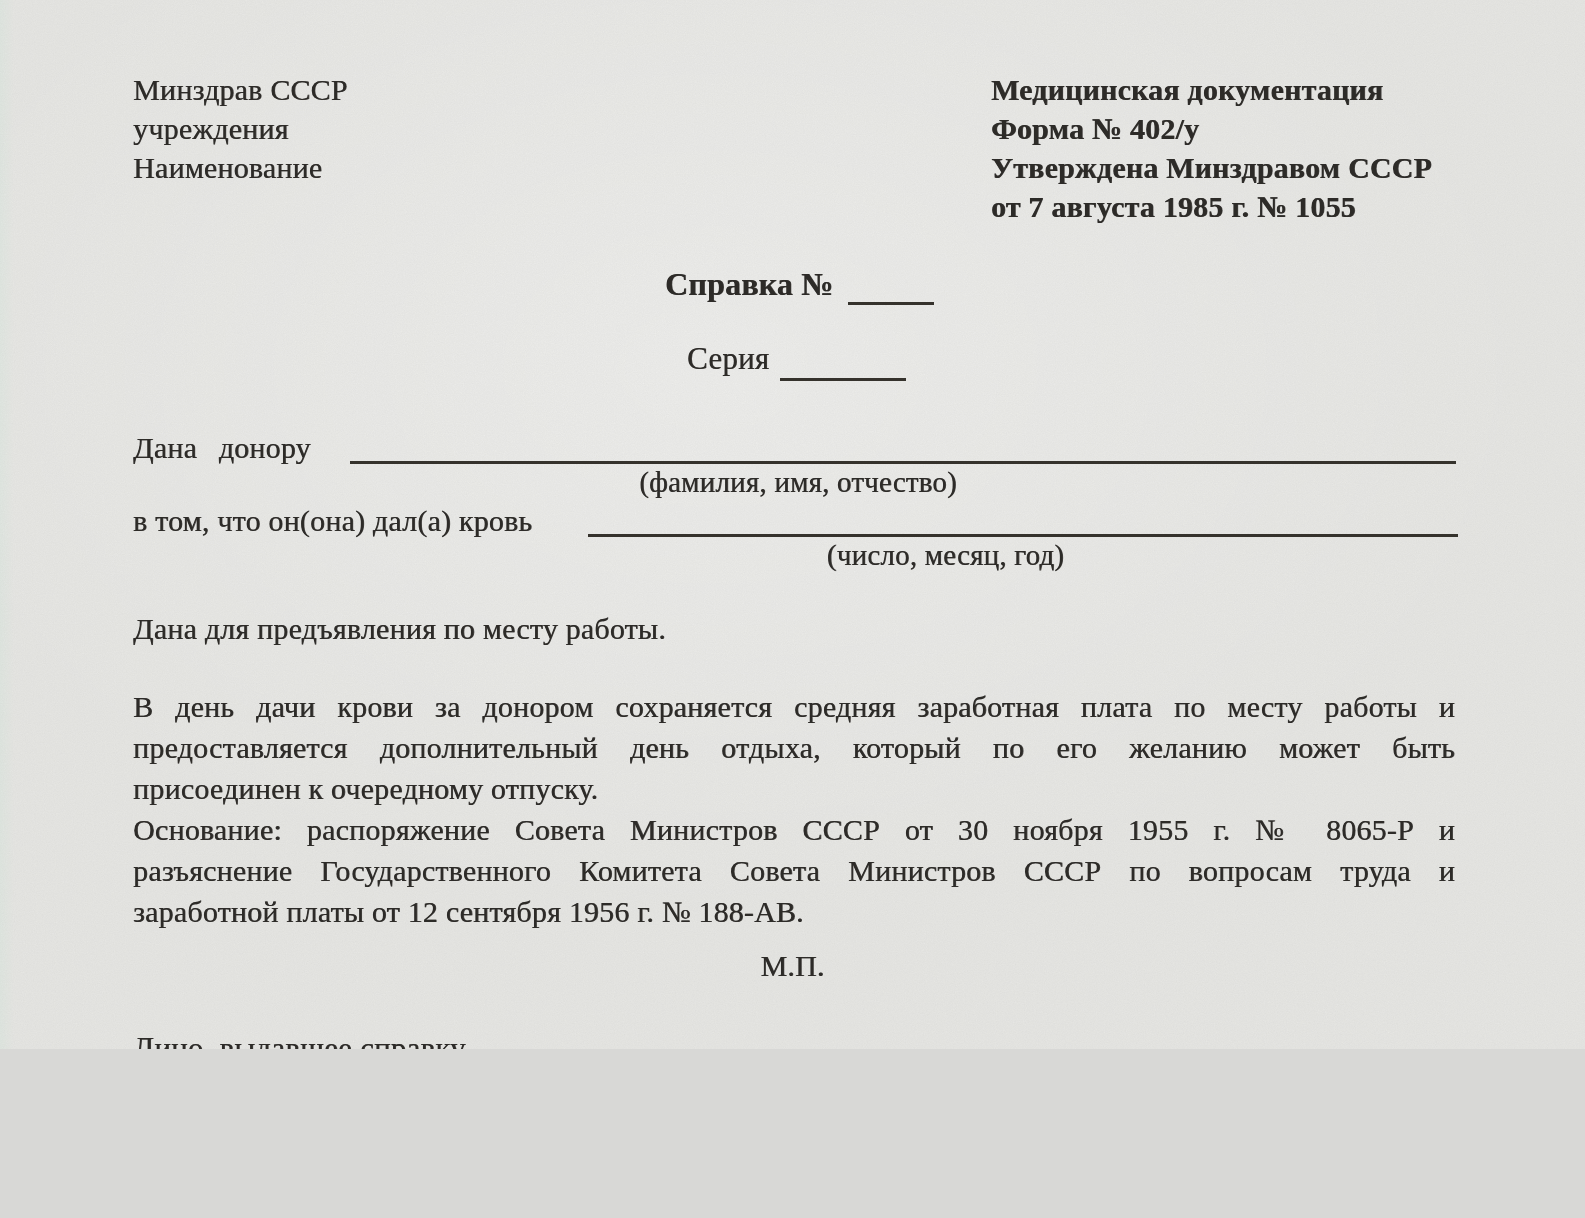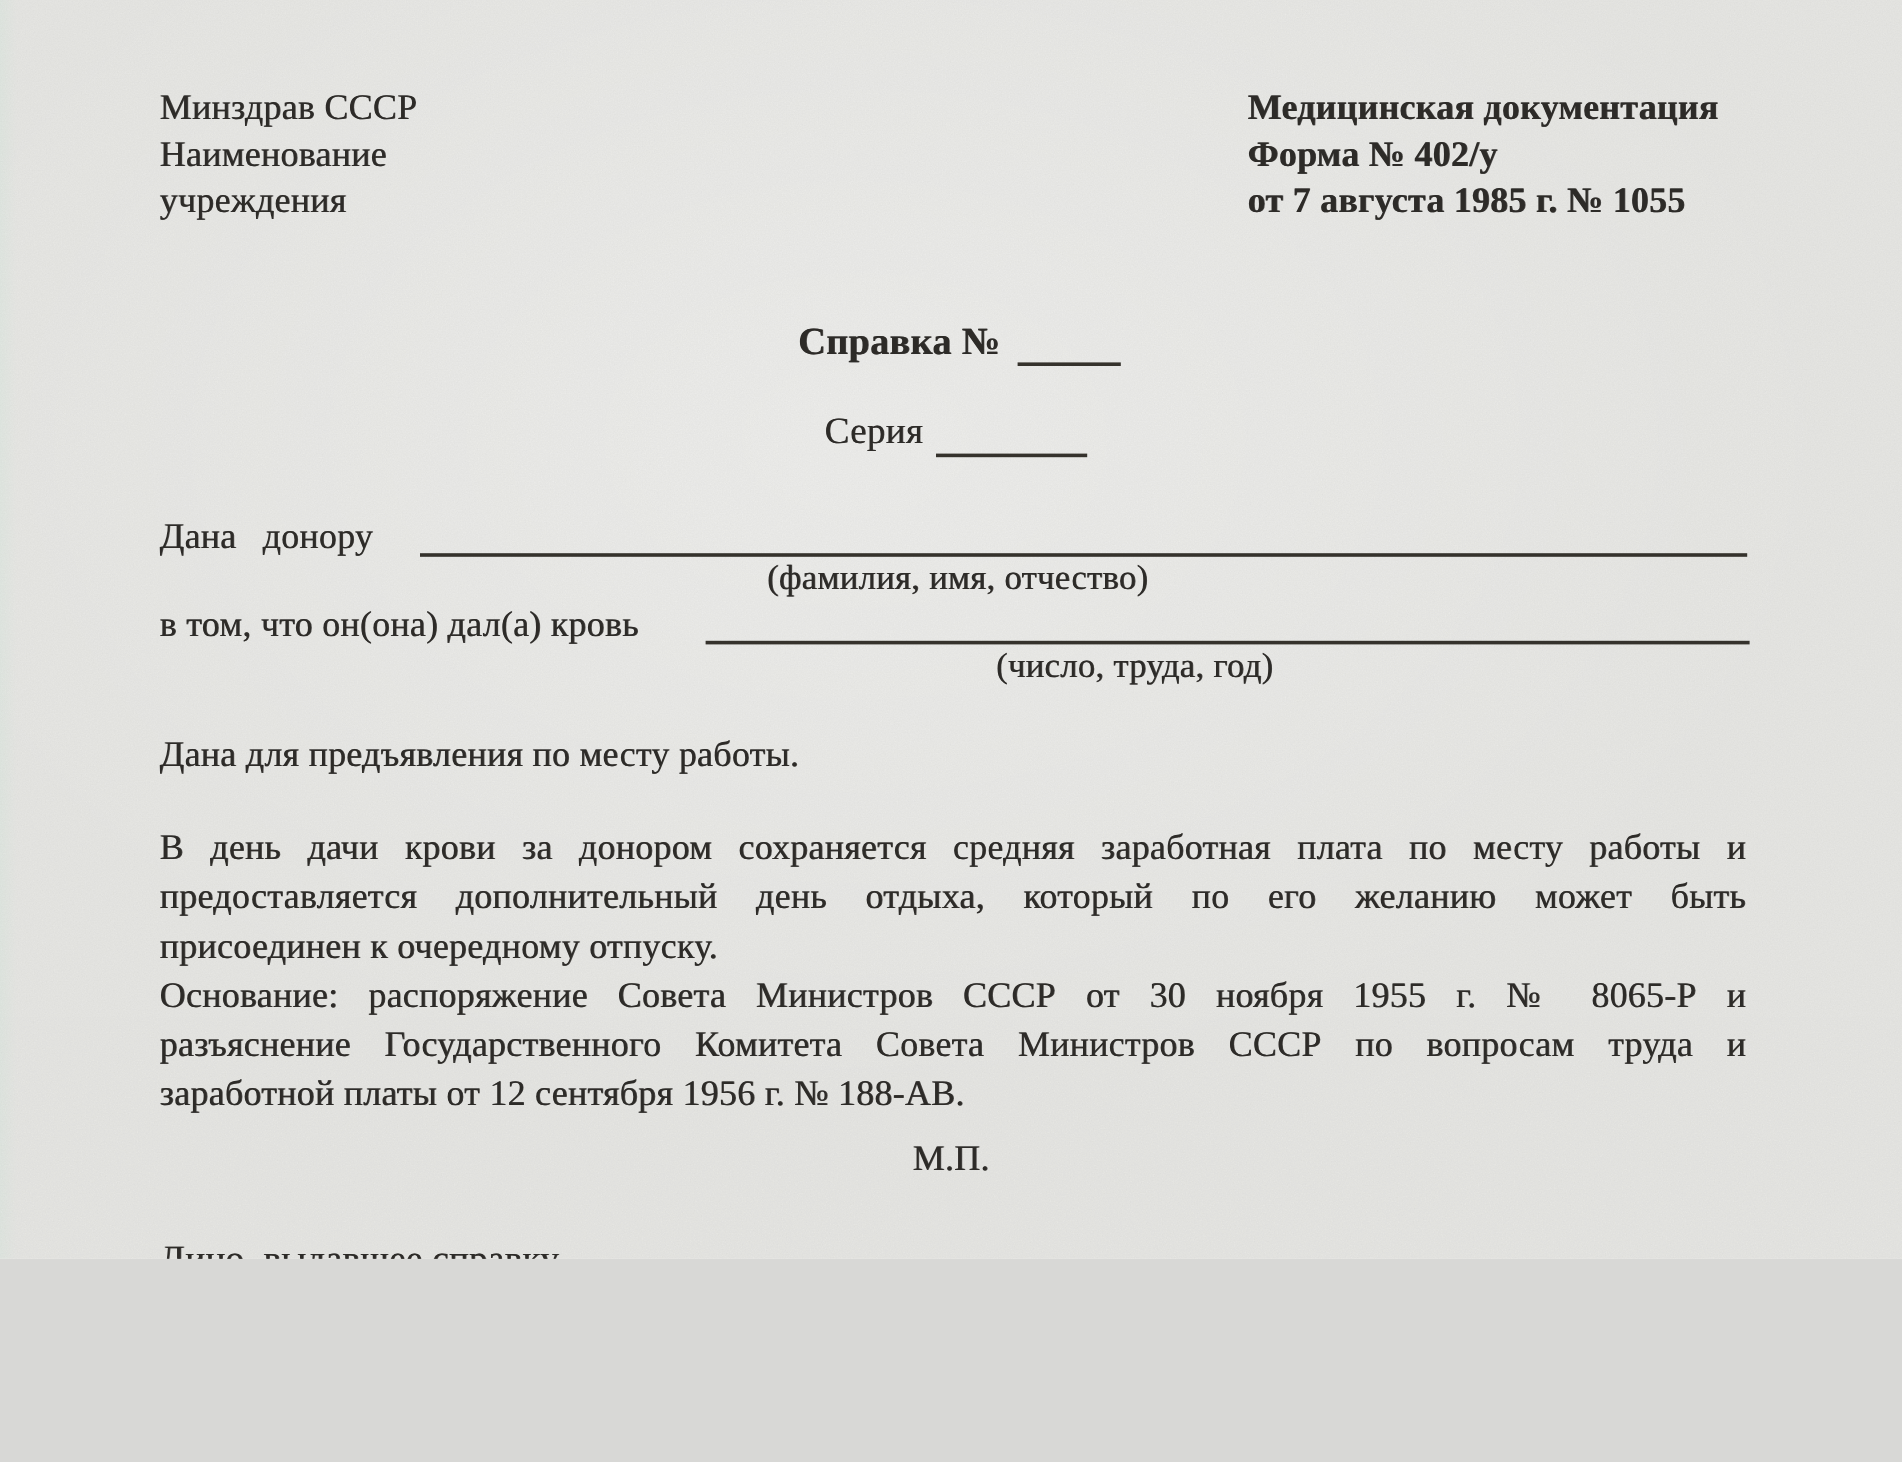--- a/index.html
+++ b/index.html
@@ -54,43 +54,44 @@
   <svg class="texture" xmlns="http://www.w3.org/2000/svg">
     <filter id="grain">
       <feTurbulence type="fractalNoise" baseFrequency="0.9" numOctaves="2" seed="7" stitchTiles="stitch"></feTurbulence>
       <feColorMatrix type="matrix" values="0 0 0 0 0.25  0 0 0 0 0.25  0 0 0 0 0.24  0.10 0.10 0.10 0 0"></feColorMatrix>
     </filter>
     <rect width="100%" height="100%" filter="url(#grain)"></rect>
   </svg>
 
   <div class="abs fs30 ink" style="left:133px; top:70px;">
     <div>Минздрав СССР</div>
+    <div>учреждения</div>
     <div>Наименование</div>
-    <div>учреждения</div>
   </div>
 
   <div class="abs fs30 b right ink" style="right:153px; top:70px;">
     <div>Медицинская документация</div>
     <div>Форма № 402/у</div>
+    <div>Утверждена Минздравом СССР</div>
     <div>от 7 августа 1985 г. № 1055</div>
   </div>
 
   <div class="abs b ink" style="left:665px; top:266px; font-size:32px;text-align:center;">Справка №</div>
   <div class="blank" style="left:848px; top:302px; width:86px;"></div>
 
   <div class="abs ink" style="left:687px; top:341px; font-size:31px;">Серия</div>
   <div class="blank" style="left:780px; top:378px; width:126px;"></div>
 
   <div class="abs fs30 ink donor-label" style="left:133px; top:428px;">Дана донору</div>
   <div class="blank" style="left:350px; top:461px; width:1106px;"></div>
   <div class="abs caption center ink" style="left:618px; top:466px; width:360px;">(фамилия, имя, отчество)</div>
 
   <div class="abs fs30 ink" style="left:133px; top:501px;">в том, что он(она) дал(а) кровь</div>
   <div class="blank" style="left:588px; top:534px; width:870px;"></div>
-  <div class="abs caption center ink" style="left:813px; top:539px; width:265px;">(число, труда, год)</div>
+  <div class="abs caption center ink" style="left:813px; top:539px; width:265px;">(число, месяц, год)</div>
 
   <div class="abs fs30 ink" style="left:133px; top:609px;">Дана для предъявления по месту работы.</div>
 
   <div class="abs ink" style="left:133px; top:686px; width:1322px;">
     <div class="jline">В день дачи крови за донором сохраняется средняя заработная плата по месту работы и</div>
     <div class="jline">предоставляется дополнительный день отдыха, который по его желанию может быть</div>
     <div class="jline jlast">присоединен к очередному отпуску.</div>
     <div class="jline">Основание: распоряжение Совета Министров СССР от 30 ноября 1955 г. № 8065-Р и</div>
     <div class="jline">разъяснение Государственного Комитета Совета Министров СССР по вопросам труда и</div>
     <div class="jline jlast">заработной платы от 12 сентября 1956 г. № 188-АВ.</div>

